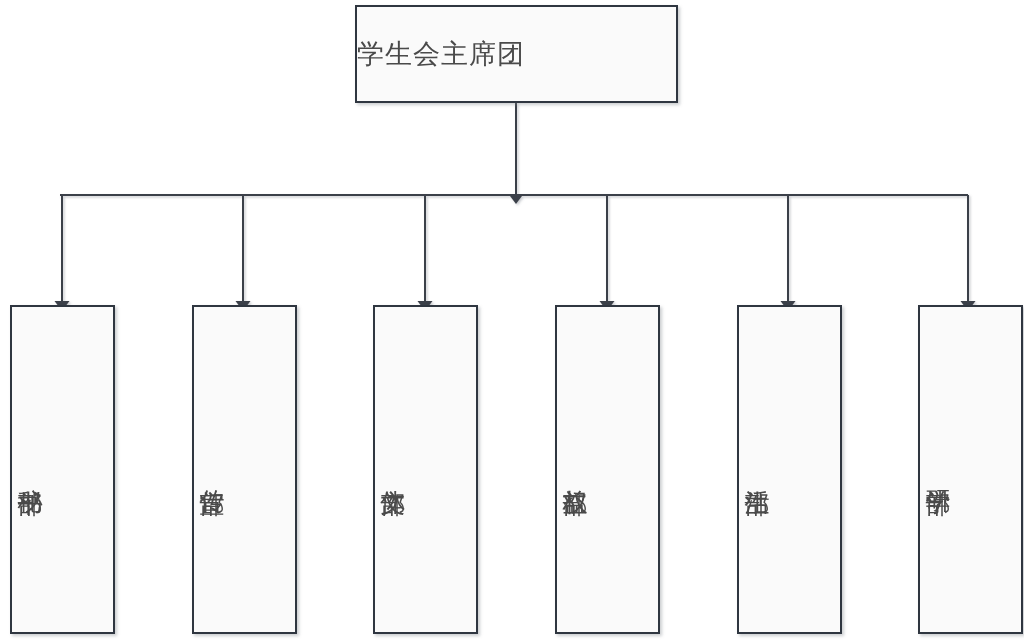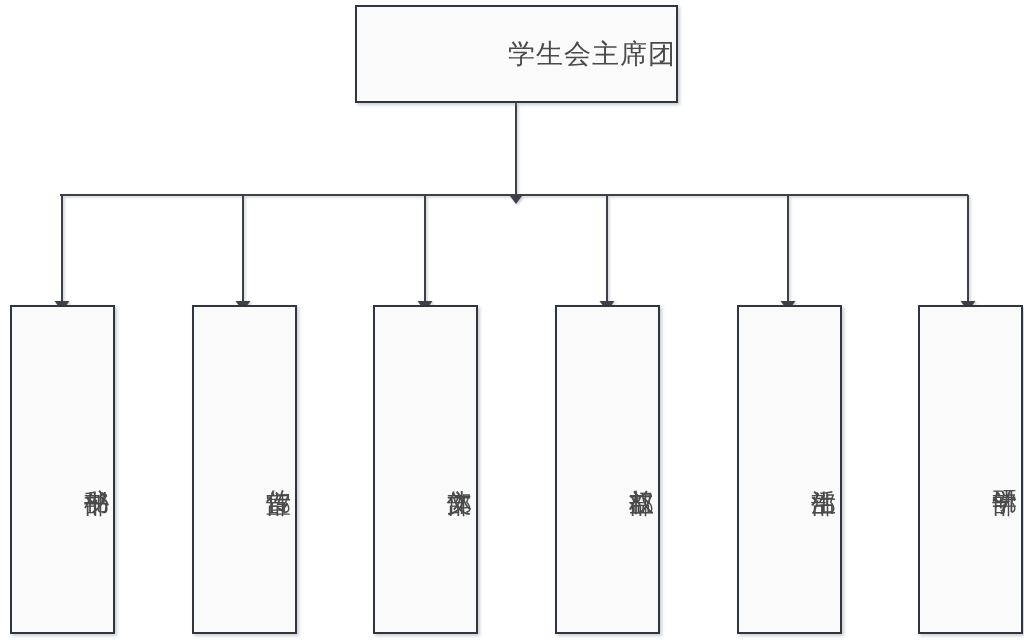--- a/index.html
+++ b/index.html
@@ -26,21 +26,21 @@
     height: 640px;
   }
   .node-box {
     position: absolute;
     box-sizing: border-box;
     background: #fafafa;
     border: 2px solid #2f3640;
     box-shadow: 2px 2px 3px rgba(120,125,135,0.38);
     display: flex;
     align-items: center;
-    justify-content: flex-end;
+    justify-content: flex-start;
   }
   .root-label {
     color: #4a4a4a;
     font-size: 27px;
     line-height: 1.1;
     letter-spacing: 1px;
     white-space: nowrap;
     text-align: center;
   }
   .dept-label {

